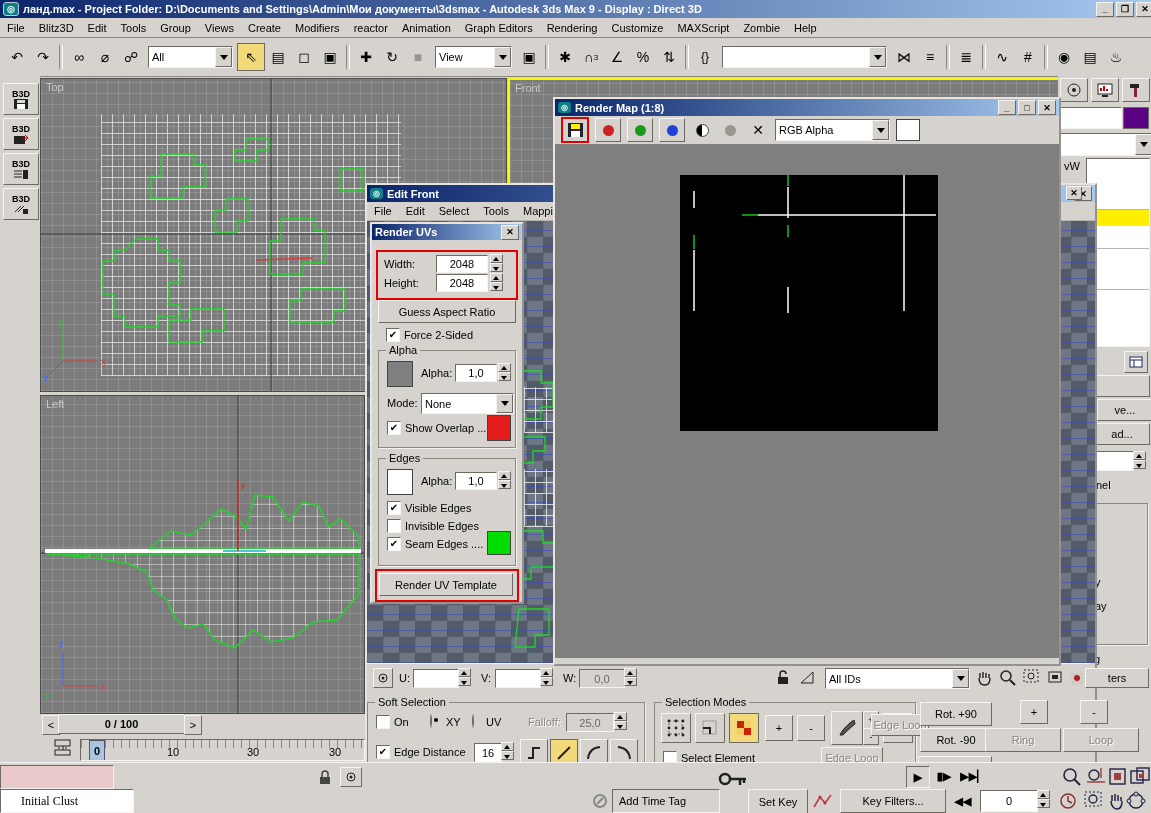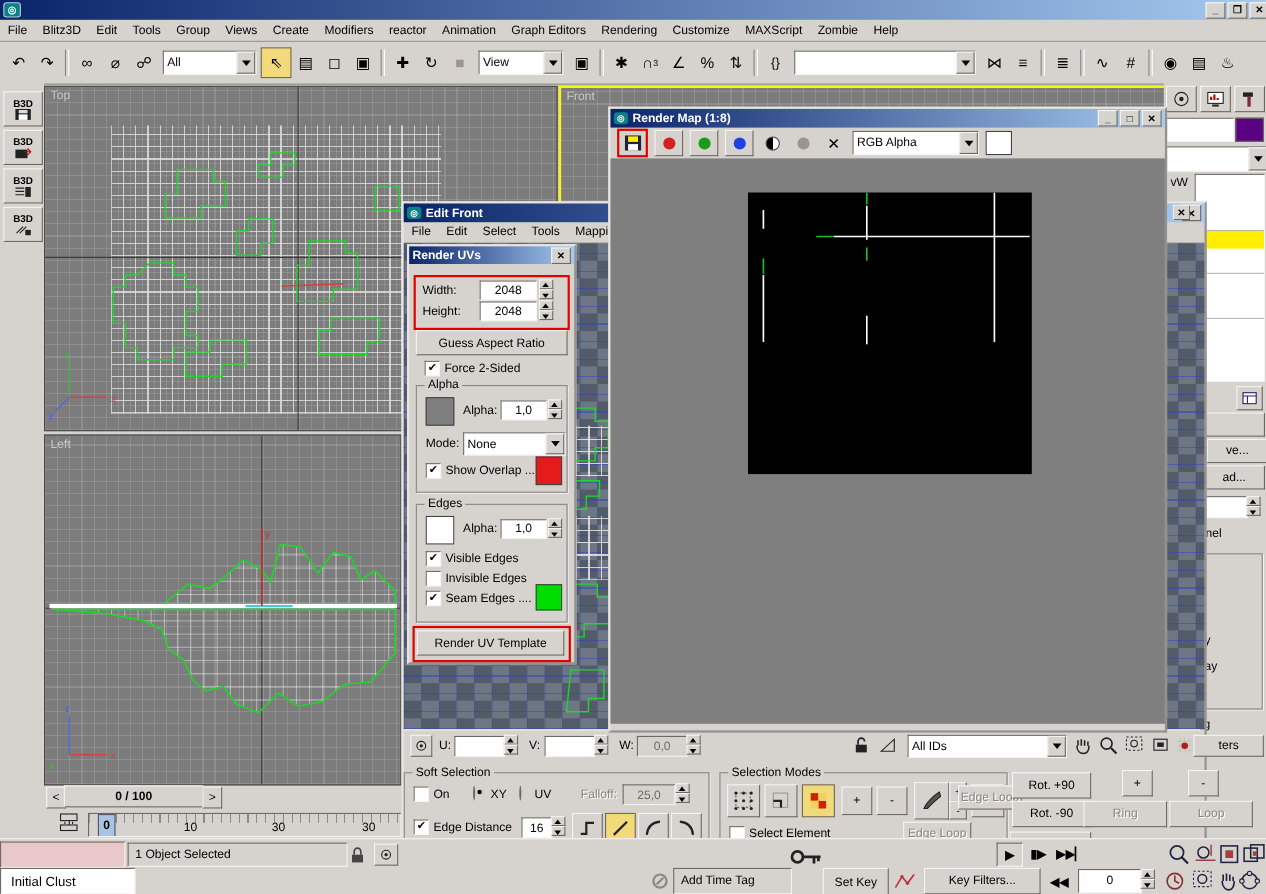--- a/index.html
+++ b/index.html
@@ -47,20 +47,21 @@
   .dot{width:11px;height:11px;border-radius:50%}
   svg{display:block}
 </style>
 </head>
 <body>
 
 <div id="screen">
 
   <div class="abs ttl" style="left:0;top:0;width:1151px;height:18px">
     <span style="width:14px;height:12px;background:#0d7f86;border-radius:3px;display:inline-block;border:1px solid #bcd;color:#fff;font:bold 9px/12px 'Liberation Sans',sans-serif;text-align:center">◎</span>
+    <span style="white-space:nowrap;overflow:hidden">ланд.max     - Project Folder: D:\Documents and Settings\Admin\Мои документы\3dsmax     - Autodesk 3ds Max 9     - Display : Direct 3D</span>
     <span style="margin-left:auto;display:flex;gap:2px">
       <span class="winbtn bo">_</span>
       <span class="winbtn bo">❐</span>
       <span class="winbtn bo">✕</span>
     </span>
   </div>
 
   <div class="abs row" style="left:0;top:18px;width:1151px;height:19px;border-bottom:1px solid #fff">
     <span class="menuitem">File</span>
     <span class="menuitem">Blitz3D</span>
@@ -603,22 +604,21 @@
 
   <div class="abs bo2 ctr" style="left:1066px;top:186px;width:16px;height:14px;font:bold 9px 'Liberation Sans',sans-serif;background:#d6d3ce">✕</div>
   <div class="abs bo ctr" style="left:1085px;top:668px;width:62px;height:18px;overflow:hidden">ters</div>
   <div class="abs bo ctr" style="left:1020px;top:700px;width:26px;height:22px">+</div>
   <div class="abs bo ctr" style="left:1080px;top:700px;width:26px;height:22px">-</div>
   <div class="abs bo ctr dis" style="left:985px;top:728px;width:74px;height:22px">Ring</div>
   <div class="abs bo ctr dis" style="left:1063px;top:728px;width:74px;height:22px">Loop</div>
 
   <div class="abs" style="left:0;top:762px;width:1151px;height:51px;background:#d6d3ce;border-top:1px solid #f5f4f2">
     <div class="abs bi" style="left:0;top:2px;width:112px;height:22px;background:#e8c8c8"></div>
-    <div class="abs well" style="left:0;top:26px;width:112px;height:22px;font-family:Liberation Sans, sans-serif;font-size:12px;display:flex;align-items:center;padding-left:9px">Initial Clust</div>
-    <div class="abs wellg" style="left:116px;top:3px;width:192px;height:20px;background:#d6d3ce;color:#000;display:flex;align-items:center;padding-left:6px">1 Object Selected</div>
+    <div class="abs well" style="left:0;top:26px;width:112px;height:22px;font-family:Liberation Serif, serif;font-size:12px;display:flex;align-items:center;padding-left:20px">Initial Clust</div>
     <svg class="abs" style="left:318px;top:6px" width="14" height="16">
         <rect x="2" y="8" width="10" height="7" fill="#444"></rect>
         <path d="M4 8 V5 a3 3 0 0 1 6 0 V8" fill="none" stroke="#444" stroke-width="1.5"></path>
       </svg>
     <div class="abs bo ctr" style="left:340px;top:4px;width:20px;height:18px">
         <svg width="12" height="12">
           <circle cx="6" cy="6" r="4" fill="none" stroke="#222"></circle>
           <circle cx="6" cy="6" r="1.5" fill="#222"></circle>
         </svg>
       </div>

